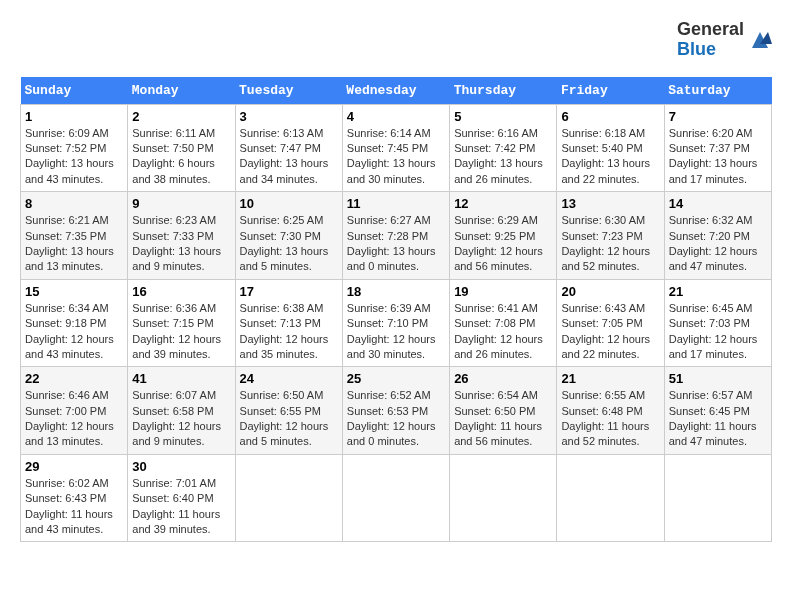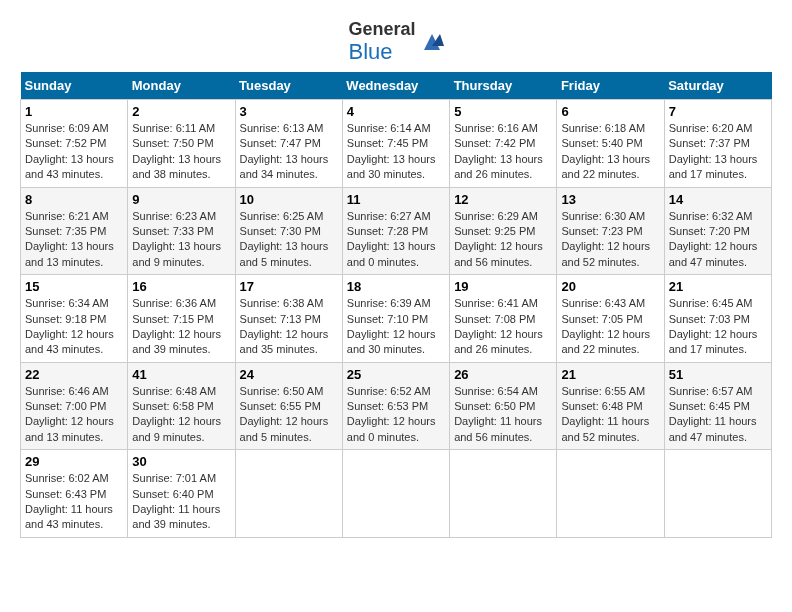--- a/index.html
+++ b/index.html
@@ -5,38 +5,38 @@
     * { box-sizing: border-box; margin: 0; padding: 0; }
     body {
       font-family: Arial, sans-serif;
       background: #fff;
       width: 792px;
       min-height: 612px;
       padding: 20px;
     }
     .header-section {
       display: flex;
-      justify-content: center;
+      justify-content: flex-end;
       align-items: flex-start;
-      margin-bottom: 8px;
+      margin-bottom: 17px;
     }
     .logo {
       display: flex;
       align-items: center;
       gap: 4px;
     }
     .logo-text-general {
       font-size: 18px;
       font-weight: bold;
       color: #333;
       line-height: 1.1;
     }
     .logo-text-blue {
-      font-size: 22px;
-      font-weight: normal;
+      font-size: 18px;
+      font-weight: bold;
       color: #1a6fba;
       line-height: 1.1;
     }
     .logo-icon {
       width: 24px;
       height: 24px;
     }
     .title-section {
       text-align: right;
     }
@@ -48,26 +48,27 @@
     .calendar-subtitle {
       font-size: 16px;
       color: #555;
     }
     .calendar-table {
       width: 100%;
       border-collapse: collapse;
       font-size: 11px;
     }
     .calendar-table th {
-      background-color: #0369a1;
+      background-color: #3b82f6;
       color: white;
       padding: 6px 4px;
       text-align: left;
       font-size: 13px;
       font-weight: bold;
+      font-family: Liberation Mono, monospace;
     }
     .calendar-table td {
       border: 1px solid #ccc;
       vertical-align: top;
       padding: 4px;
       width: calc(100% / 7);
       min-height: 80px;
       height: 85px;
     }
     .calendar-table tr:nth-child(even) td {
@@ -132,21 +133,21 @@
             <span>Sunrise: 6:09 AM</span><br>
             <span>Sunset: 7:52 PM</span><br>
             <span>Daylight: 13 hours and 43 minutes.</span>
           </div>
         </td>
         <td>
           <span class="day-number">2</span>
           <div class="day-info">
             <span>Sunrise: 6:11 AM</span><br>
             <span>Sunset: 7:50 PM</span><br>
-            <span>Daylight: 13 hours and 38 minutes.</span>
+            <span>Daylight: 6 hours and 38 minutes.</span>
           </div>
         </td>
         <td>
           <span class="day-number">3</span>
           <div class="day-info">
             <span>Sunrise: 6:13 AM</span><br>
             <span>Sunset: 7:47 PM</span><br>
             <span>Daylight: 13 hours and 34 minutes.</span>
           </div>
         </td>
@@ -304,21 +305,21 @@
           <span class="day-number">22</span>
           <div class="day-info">
             <span>Sunrise: 6:46 AM</span><br>
             <span>Sunset: 7:00 PM</span><br>
             <span>Daylight: 12 hours and 13 minutes.</span>
           </div>
         </td>
         <td>
           <span class="day-number">41</span>
           <div class="day-info">
-            <span>Sunrise: 6:48 AM</span><br>
+            <span>Sunrise: 6:07 AM</span><br>
             <span>Sunset: 6:58 PM</span><br>
             <span>Daylight: 12 hours and 9 minutes.</span>
           </div>
         </td>
         <td>
           <span class="day-number">24</span>
           <div class="day-info">
             <span>Sunrise: 6:50 AM</span><br>
             <span>Sunset: 6:55 PM</span><br>
             <span>Daylight: 12 hours and 5 minutes.</span>

